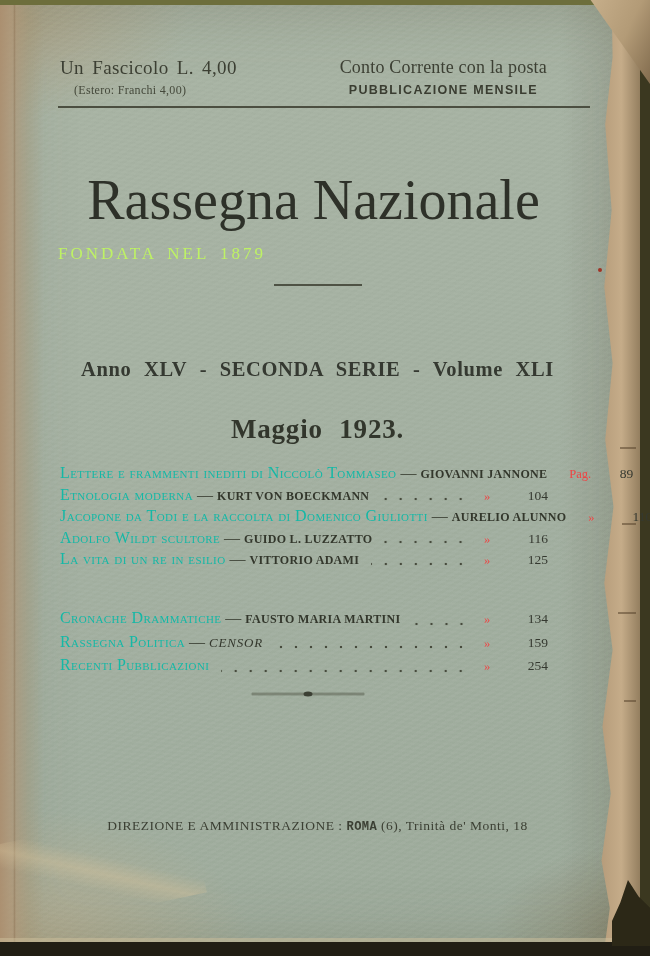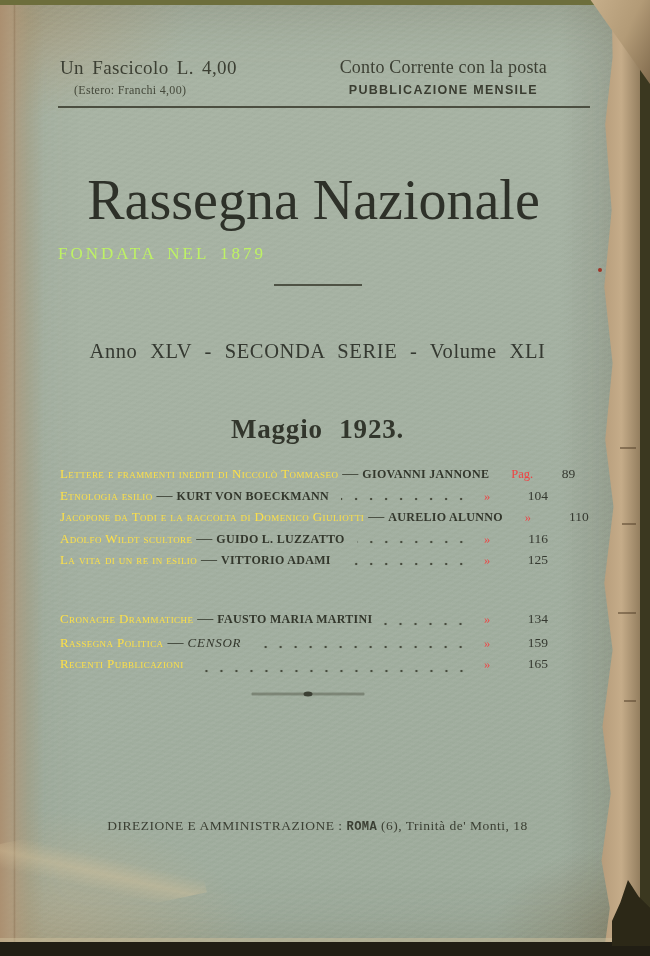--- a/index.html
+++ b/index.html
@@ -90,33 +90,33 @@
   .journal-title{
     position:absolute;top:158px;left:0;right:8px;text-align:center;
     font-size:56px;line-height:1.1;color:#2e3129;letter-spacing:0px;margin-top:12px;
   }
   .founded{
     position:absolute;top:244px;left:18px;right:0;text-align:left;
     font-size:17px;letter-spacing:3px;word-spacing:4px;color:#bef264;
   }
   .founded-rule{position:absolute;top:284px;left:50%;margin-left:-44px;width:88px;height:1.5px;background:#4e5244;}
   .series-line{
-    position:absolute;top:340px;left:0;right:0;text-align:center;
-    font-size:20.5px;letter-spacing:.6px;word-spacing:7px;color:#353931;
+    position:absolute;top:358px;left:0;right:0;text-align:center;
+    font-size:20.5px;letter-spacing:.6px;word-spacing:7px;color:#353931;font-weight:bold;
   }
   .issue-date{
     position:absolute;top:414px;left:0;right:0;text-align:center;
     font-size:27px;font-weight:700;letter-spacing:.8px;word-spacing:9px;color:#32362c;
   }
   .toc{position:absolute;left:20px;width:488px;}
   .toc-1{top:464px;}
   .toc-2{top:609px;}
   .toc-row{display:flex;align-items:baseline;height:21.5px;white-space:nowrap;}
   .toc-2 .toc-row{height:23.5px;}
-  .toc-title{font-variant:small-caps;font-size:13px;letter-spacing:.4px;color:#fde047;}
+  .toc-title{font-variant:small-caps;font-size:16px;letter-spacing:.4px;color:#14b8a6;}
   .toc-sep{margin:0 4px;color:#3b3f33;}
   .toc-author{font-weight:700;font-size:12px;letter-spacing:.3px;color:#33372c;}
   .toc-author.italic{font-weight:400;font-style:italic;font-size:13px;letter-spacing:.8px;}
   .leader{
     flex:1;align-self:center;height:4px;margin:6px 10px 0 12px;
     background-image:radial-gradient(circle at 2px 2px,#474b3d 1.3px,rgba(0,0,0,0) 1.6px);
     background-size:15px 4px;background-repeat:repeat-x;background-position:right center;
   }
   .leader.no-dots{background:none;}
   .toc-ref{width:34px;flex:none;font-size:12.5px;color:#ef4444;}
@@ -181,21 +181,21 @@
   <div class="toc toc-1">
       <div class="toc-row">
     <span class="toc-title">Lettere e frammenti inediti di Niccolò Tommaseo</span>
     <span class="toc-sep"> — </span>
     <span class="toc-author">GIOVANNI JANNONE</span>
     <span class="leader no-dots"></span>
     <span class="toc-ref">Pag.</span>
     <span class="toc-page">89</span>
   </div>
       <div class="toc-row">
-    <span class="toc-title">Etnologia esilio</span>
+    <span class="toc-title">Etnologia moderna</span>
     <span class="toc-sep"> — </span>
     <span class="toc-author">KURT VON BOECKMANN</span>
     <span class="leader"></span>
     <span class="toc-ref">»</span>
     <span class="toc-page">104</span>
   </div>
       <div class="toc-row">
     <span class="toc-title">Jacopone da Todi e la raccolta di Domenico Giuliotti</span>
     <span class="toc-sep"> — </span>
     <span class="toc-author">AURELIO ALUNNO</span>
@@ -235,21 +235,21 @@
     <span class="toc-author italic">CENSOR</span>
     <span class="leader"></span>
     <span class="toc-ref">»</span>
     <span class="toc-page">159</span>
   </div>
       <div class="toc-row">
     <span class="toc-title">Recenti Pubblicazioni</span>
 
     <span class="leader"></span>
     <span class="toc-ref">»</span>
-    <span class="toc-page">165</span>
+    <span class="toc-page">254</span>
   </div>
     </div>
 
   <div class="divider">
     <div class="divider-line"></div>
     <div class="divider-dot"></div>
   </div>
 
   <div class="footer-line footer-line1"><span>DIREZIONE E AMMINISTRAZIONE : </span><span class="bold">ROMA</span><span> (6), Trinità de' Monti, 18</span></div>
 

